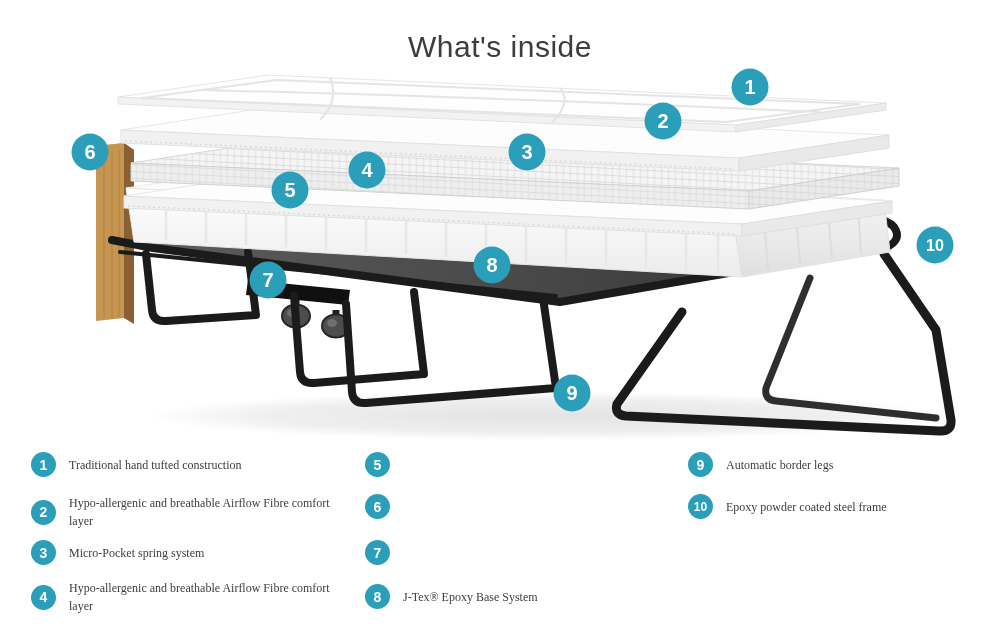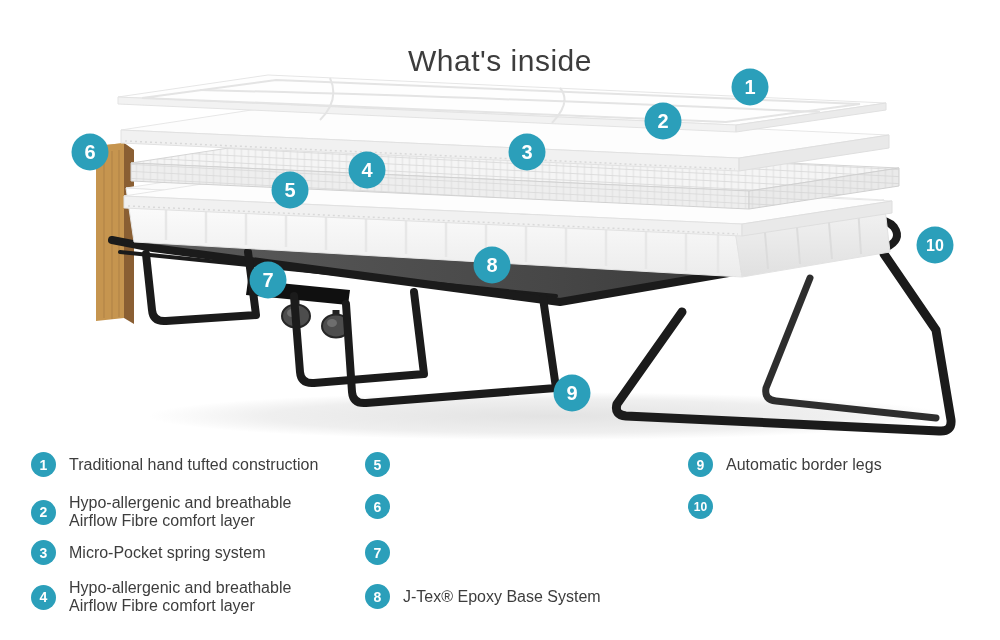--- a/index.html
+++ b/index.html
@@ -2,34 +2,34 @@
 <html style="--accent: #2B9FBA; --text: #3D3D3D; --frame: #1B1B1B; --wood: #C6954F; --mesh: #474747; --background: #FFFFFF;"><head>
 <meta charset="utf-8">
 <style>
   :root{
     --accent:#2B9FBA; --text:#3D3D3D; --frame:#1B1B1B;
     --wood:#C6954F; --mesh:#474747; --background:#FFFFFF;
   }
   html,body{margin:0;padding:0;background:#fff;}
   .page{position:relative;width:1000px;height:640px;background:var(--background);
         font-family:"Liberation Sans", sans-serif; overflow:hidden;}
-  .title{position:absolute;top:44px;left:0;right:0;text-align:center;
+  .title{position:absolute;top:30px;left:0;right:0;text-align:center;
          font-size:30px;font-weight:400;color:var(--text);letter-spacing:.5px;}
   .diagram{position:absolute;top:0;left:0;width:1000px;height:450px;}
   .callout{position:absolute;width:37px;height:37px;border-radius:50%;
            background:var(--accent);color:#fff;display:flex;align-items:center;
            justify-content:center;font-size:20px;font-weight:bold;
            transform:translate(-50%,-50%);}
   .callout.two-digit{font-size:16px;}
   .legend-item{position:absolute;display:flex;align-items:center;gap:13px;}
   .legend-badge{flex:0 0 auto;width:25px;height:25px;border-radius:50%;
                 background:var(--accent);color:#fff;display:flex;align-items:center;
                 justify-content:center;font-size:14px;font-weight:bold;}
   .legend-badge.two-digit{font-size:12px;}
-  .legend-label{font-size:16px;line-height:18px;color:var(--text);}
+  .legend-label{font-size:12px;line-height:18px;color:var(--text);font-family:Liberation Serif, serif;}
   .w1{width:268px}.w2{width:262px}.w3{width:272px}
   
   .tube{stroke:var(--frame);fill:none;stroke-linecap:round;stroke-linejoin:round;}
   .tube-back{stroke:#2E2E2E;fill:none;stroke-linecap:round;stroke-linejoin:round;}
   .hb-front{fill:var(--wood);} .hb-side{fill:#8A5F33;} .hb-top{fill:#DCB273;}
   .stitch{stroke:#E7E7E7;stroke-width:2.4;}
   .stitch2{stroke:#DCDCDC;stroke-width:2;}
   .quilt{stroke:#E4E4E4;stroke-width:2;fill:none;}
 </style>
 </head>
@@ -187,16 +187,17 @@
       <div class="legend-badge">8</div>
       <div class="legend-label w2">J-Tex® Epoxy Base System</div>
     </div>
 
     <div class="legend-item" style="left:688px;top:452px">
       <div class="legend-badge">9</div>
       <div class="legend-label w3">Automatic border legs</div>
     </div>
     <div class="legend-item" style="left:688px;top:494px">
       <div class="legend-badge two-digit">10</div>
+      <div class="legend-label w3">Epoxy powder coated steel frame</div>
     </div>
   </div>
 
 </div>
 
 </body></html>

